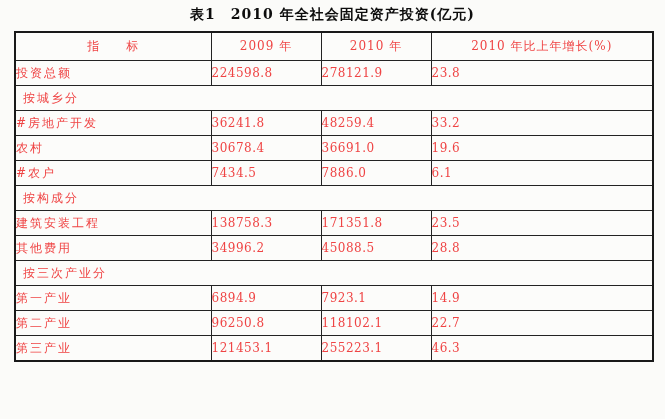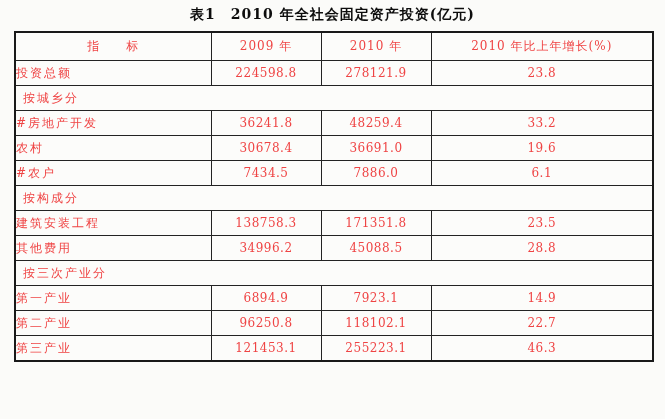--- a/index.html
+++ b/index.html
@@ -53,21 +53,20 @@
     height: 27px;
     line-height: 27px;
     text-align: center;
     letter-spacing: 1px;
   }
   td.cell-indicator {
     text-align: left;
     letter-spacing: 2px;
   }
   td.num {
-    text-align: center;
     letter-spacing: 0.5px;
   }
   td.section-cell {
     text-align: left;
     letter-spacing: 2px;
     padding-left: 7px;
   }
   .ind-0 { padding-left: 7px; }
   .ind-1 { padding-left: 18px; }
   .ind-2 { padding-left: 36px; }

